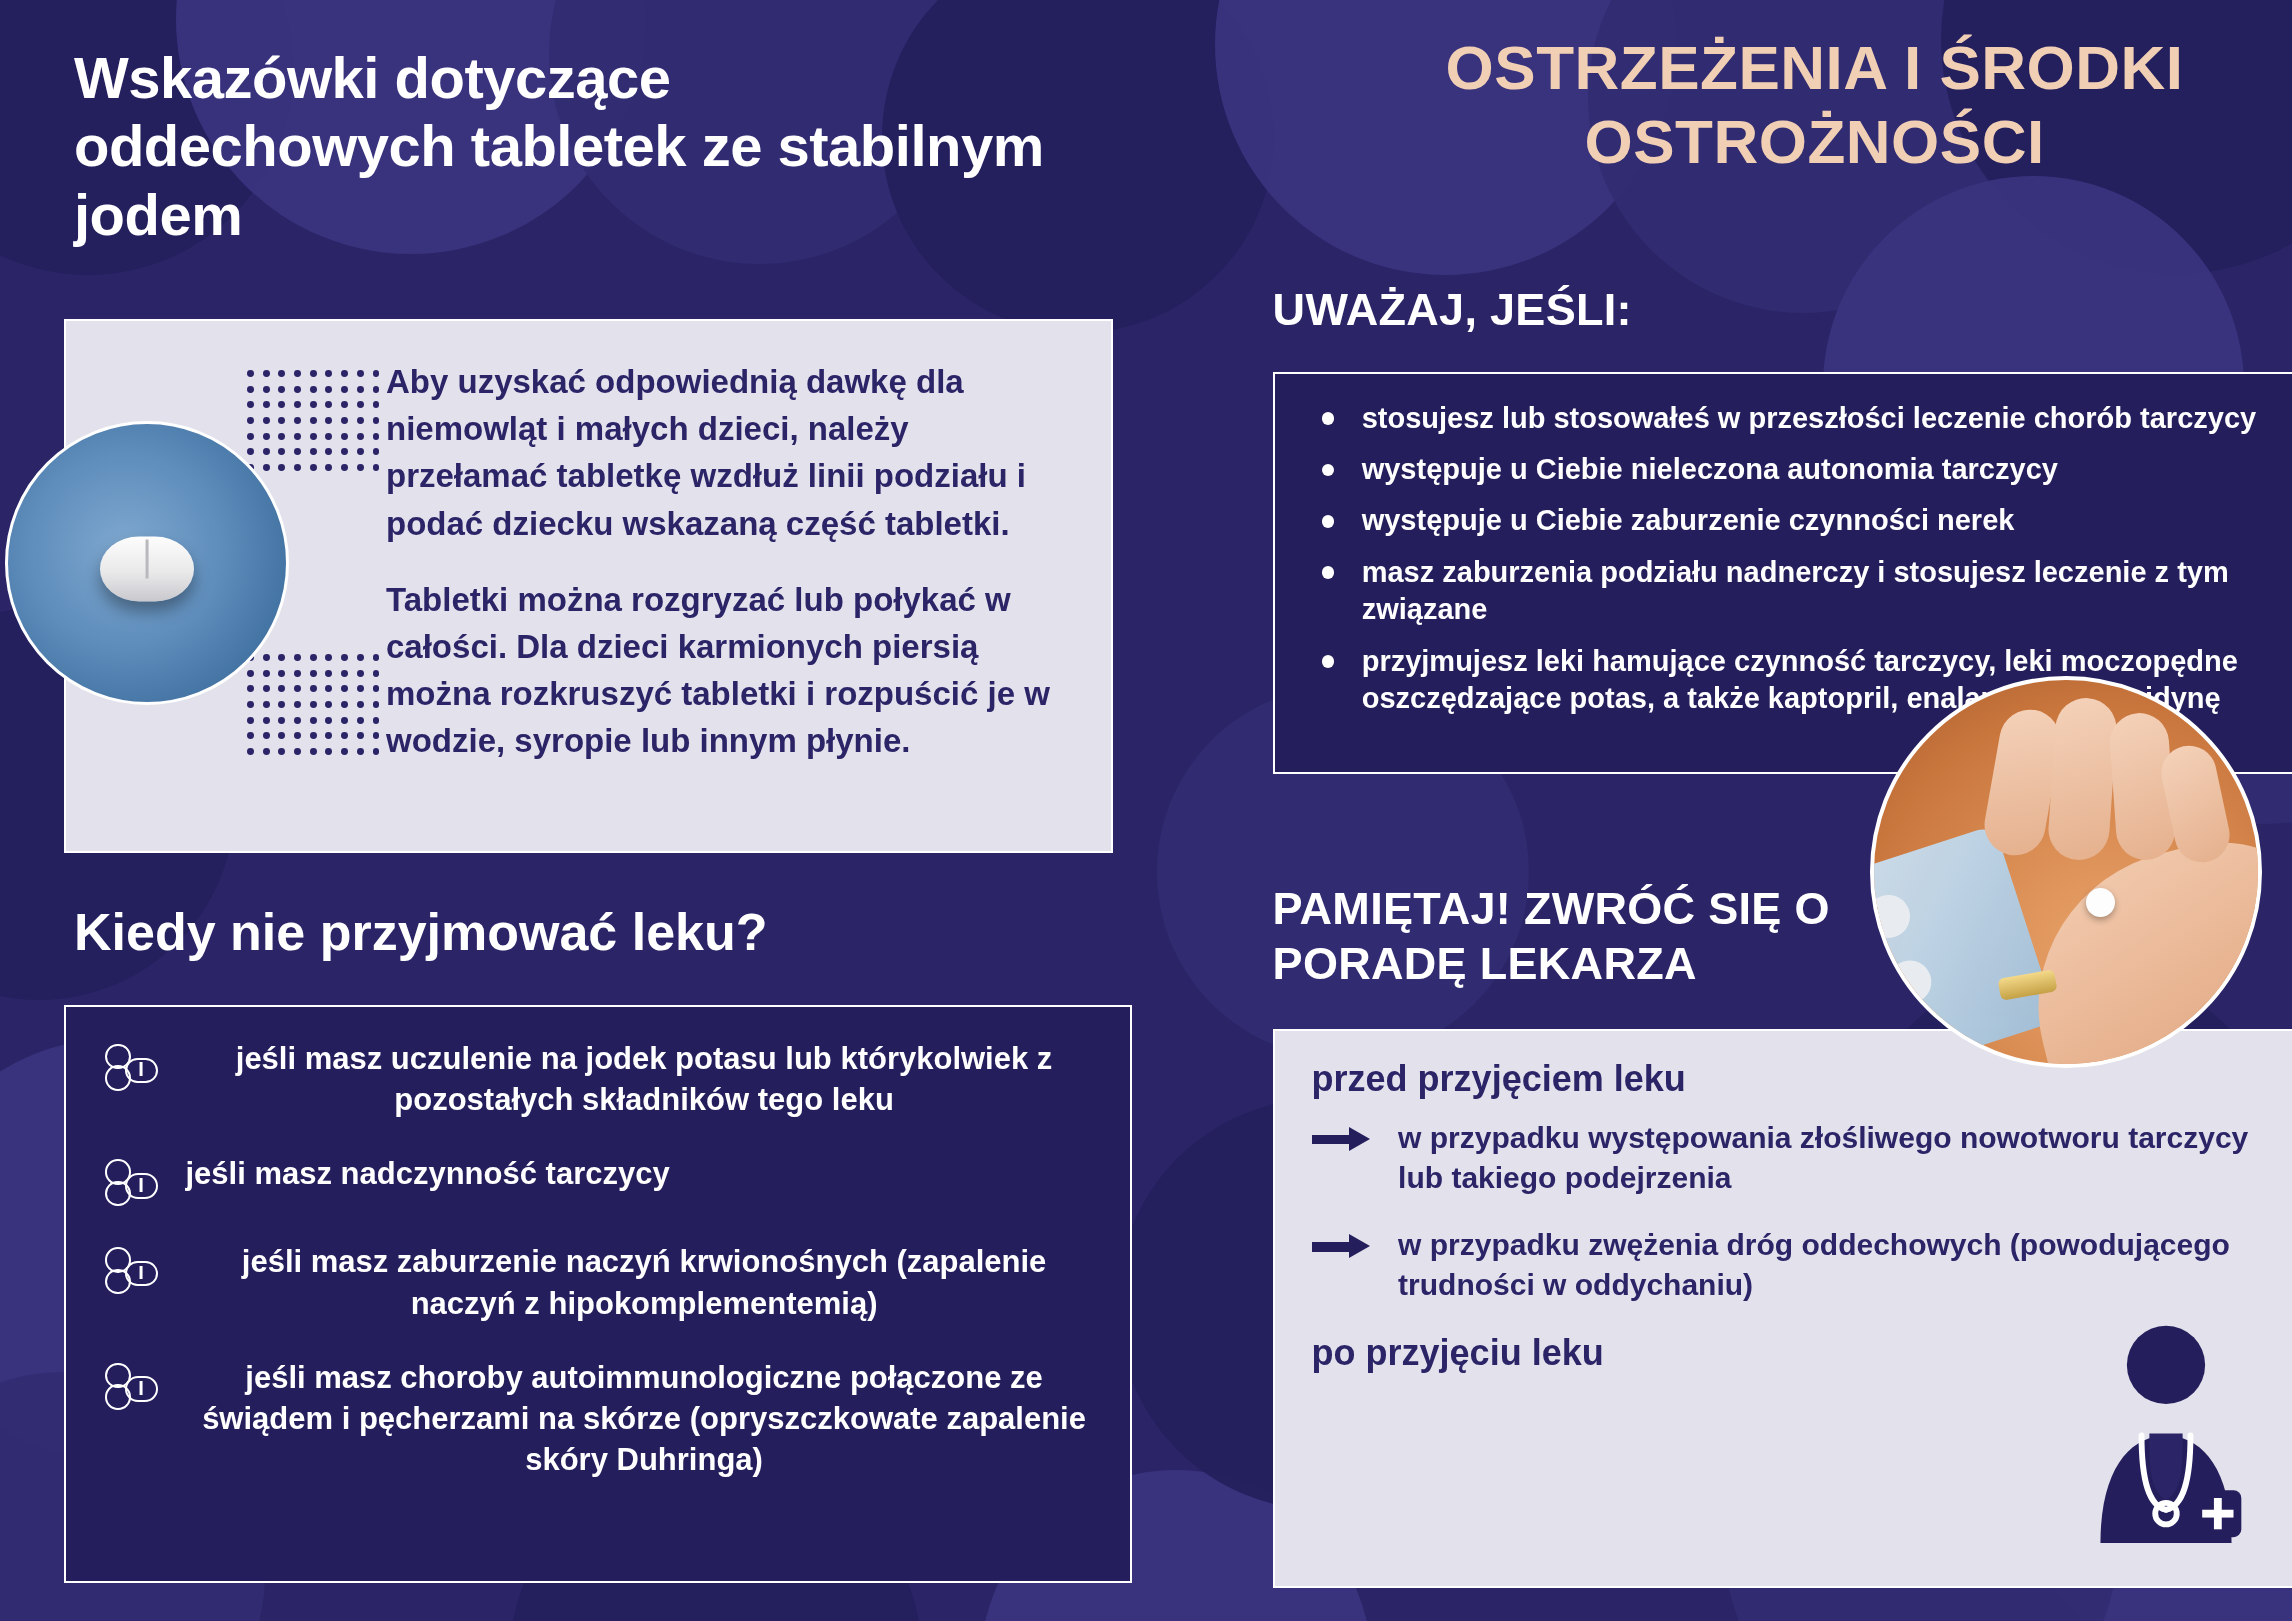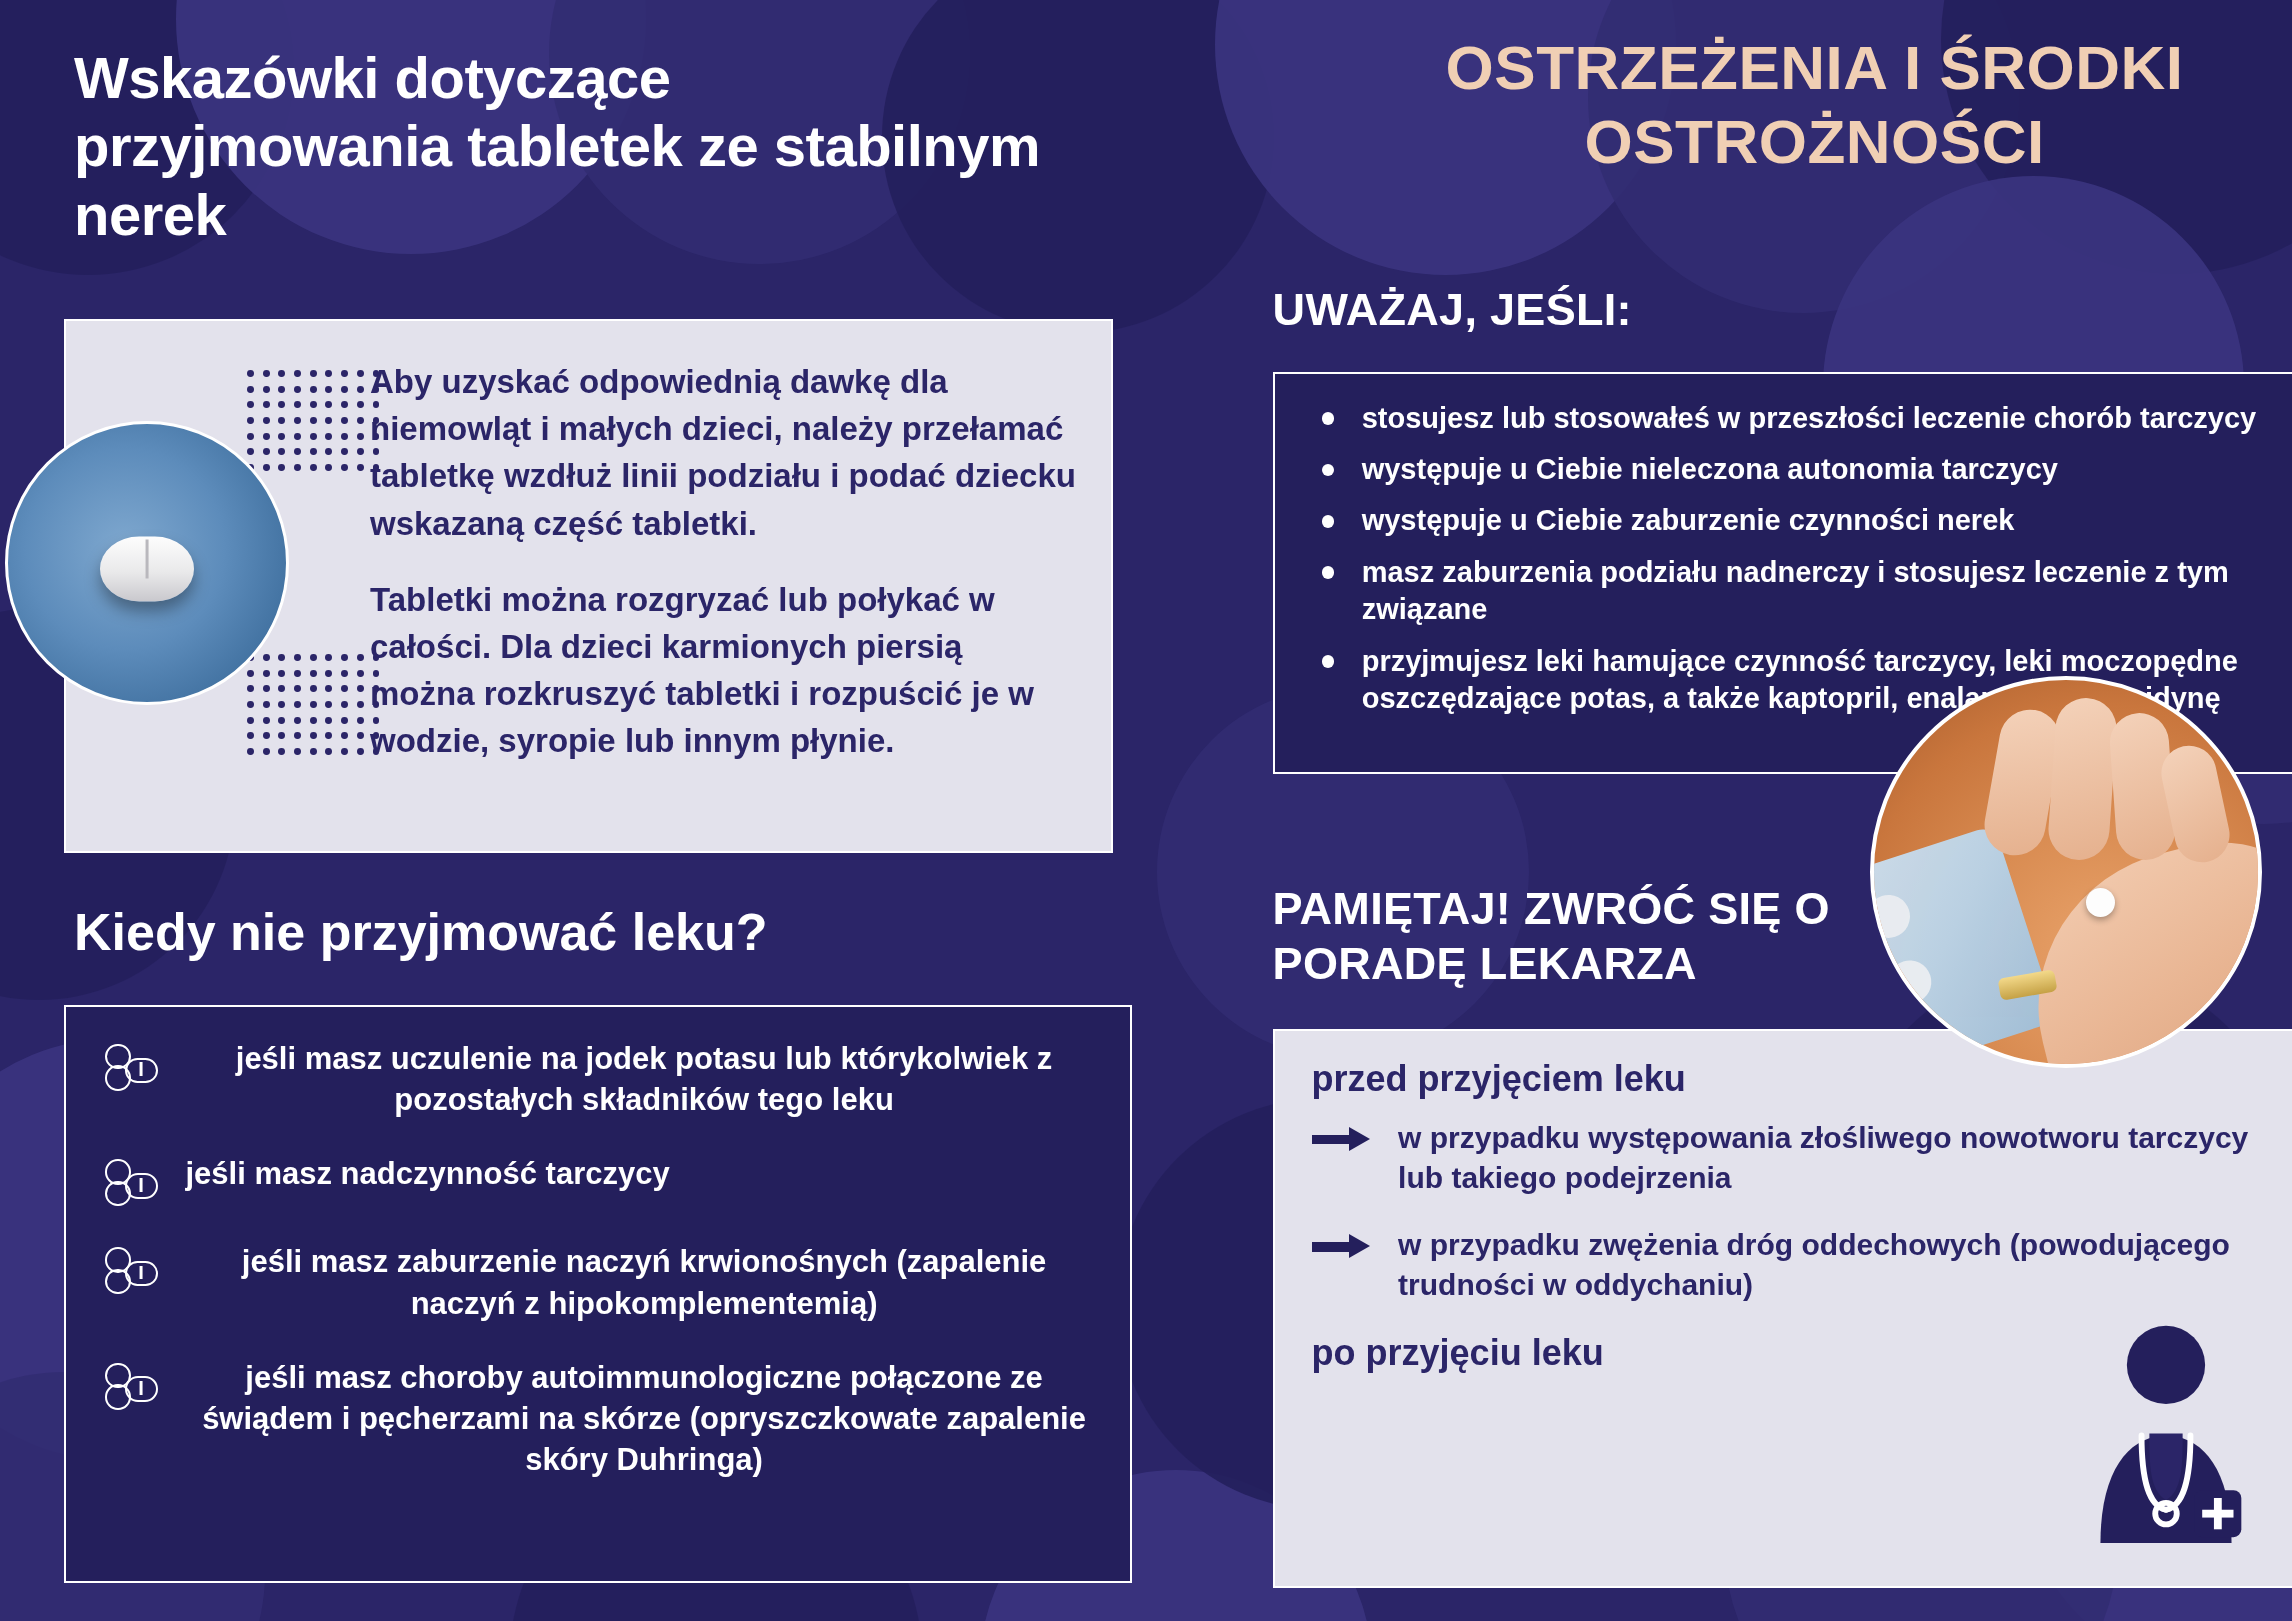--- a/index.html
+++ b/index.html
@@ -133,21 +133,21 @@
   .tips-text {
     position: absolute;
     left: 304px;
     top: 37px;
     width: 706px;
     color: #2b2568;
     font-size: 33px;
     font-weight: bold;
     line-height: 1.43;
   }
-  .tips-text p { margin: 0 0 29px 0; }
+  .tips-text p { margin: 0 0 29px 16px; }
   .tips-text p:last-child { margin-bottom: 0; }
 
   
   .pill-photo {
     position: absolute;
     left: 4.9px;
     top: 421px;
     width: 284px;
     height: 284px;
     border-radius: 50%;
@@ -448,21 +448,21 @@
   <div class="bg-blob dark" style="left:510px;   top:1451px; width:412px;  height:412px;"></div>
   <div class="bg-blob light" style="left:980px;  top:1470px; width:392px;  height:392px;"></div>
   <div class="bg-blob" style="left:1157px;  top:686px;  width:372px;  height:372px;"></div>
   <div class="bg-blob dark" style="left:1117px;  top:1098px; width:412px;  height:412px;"></div>
 </div>
 
 <div class="page">
 
   <div class="col-left">
 
-    <div class="h-left">Wskazówki dotyczące przyjmowania tabletek ze stabilnym nerek</div>
+    <div class="h-left">Wskazówki dotyczące oddechowych tabletek ze stabilnym jodem</div>
 
     <div class="panel-light" id="tips-panel">
       <div class="dotgrid" style="left:181px; top:49px; grid-template-columns:repeat(9,6.9px); grid-template-rows:repeat(7,6.9px);">
         <i></i>
           <i></i>
           <i></i>
           <i></i>
           <i></i>
           <i></i>
           <i></i>

